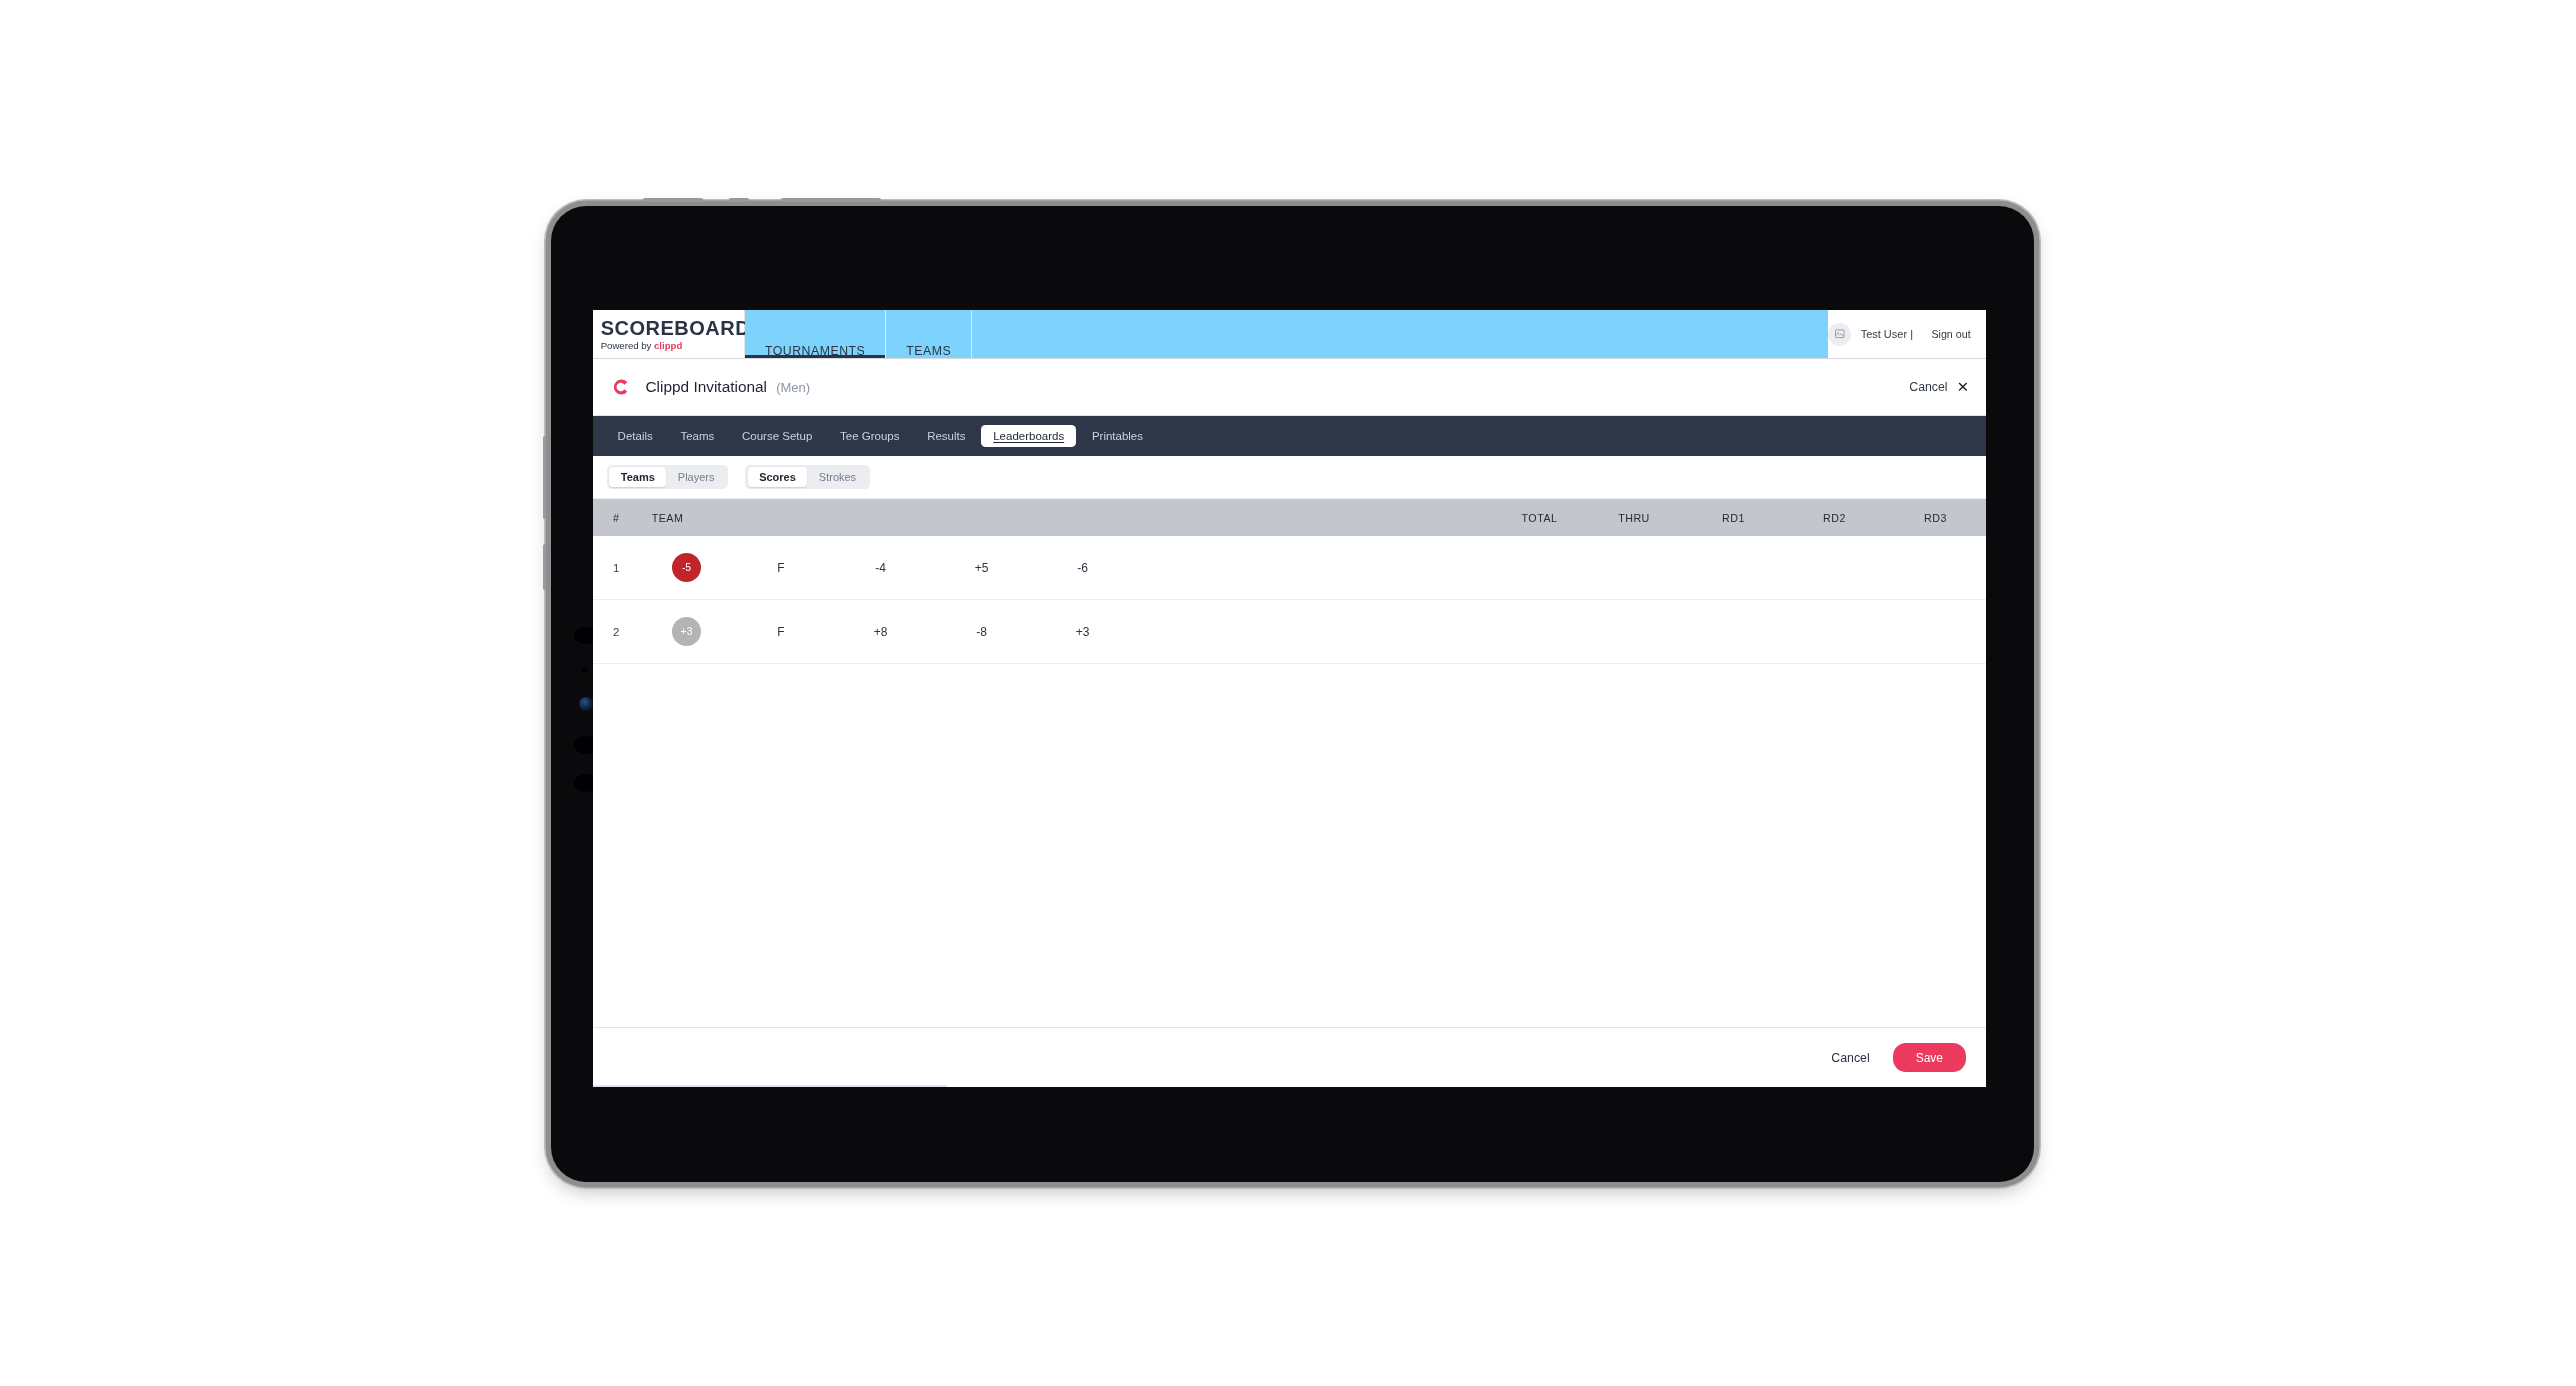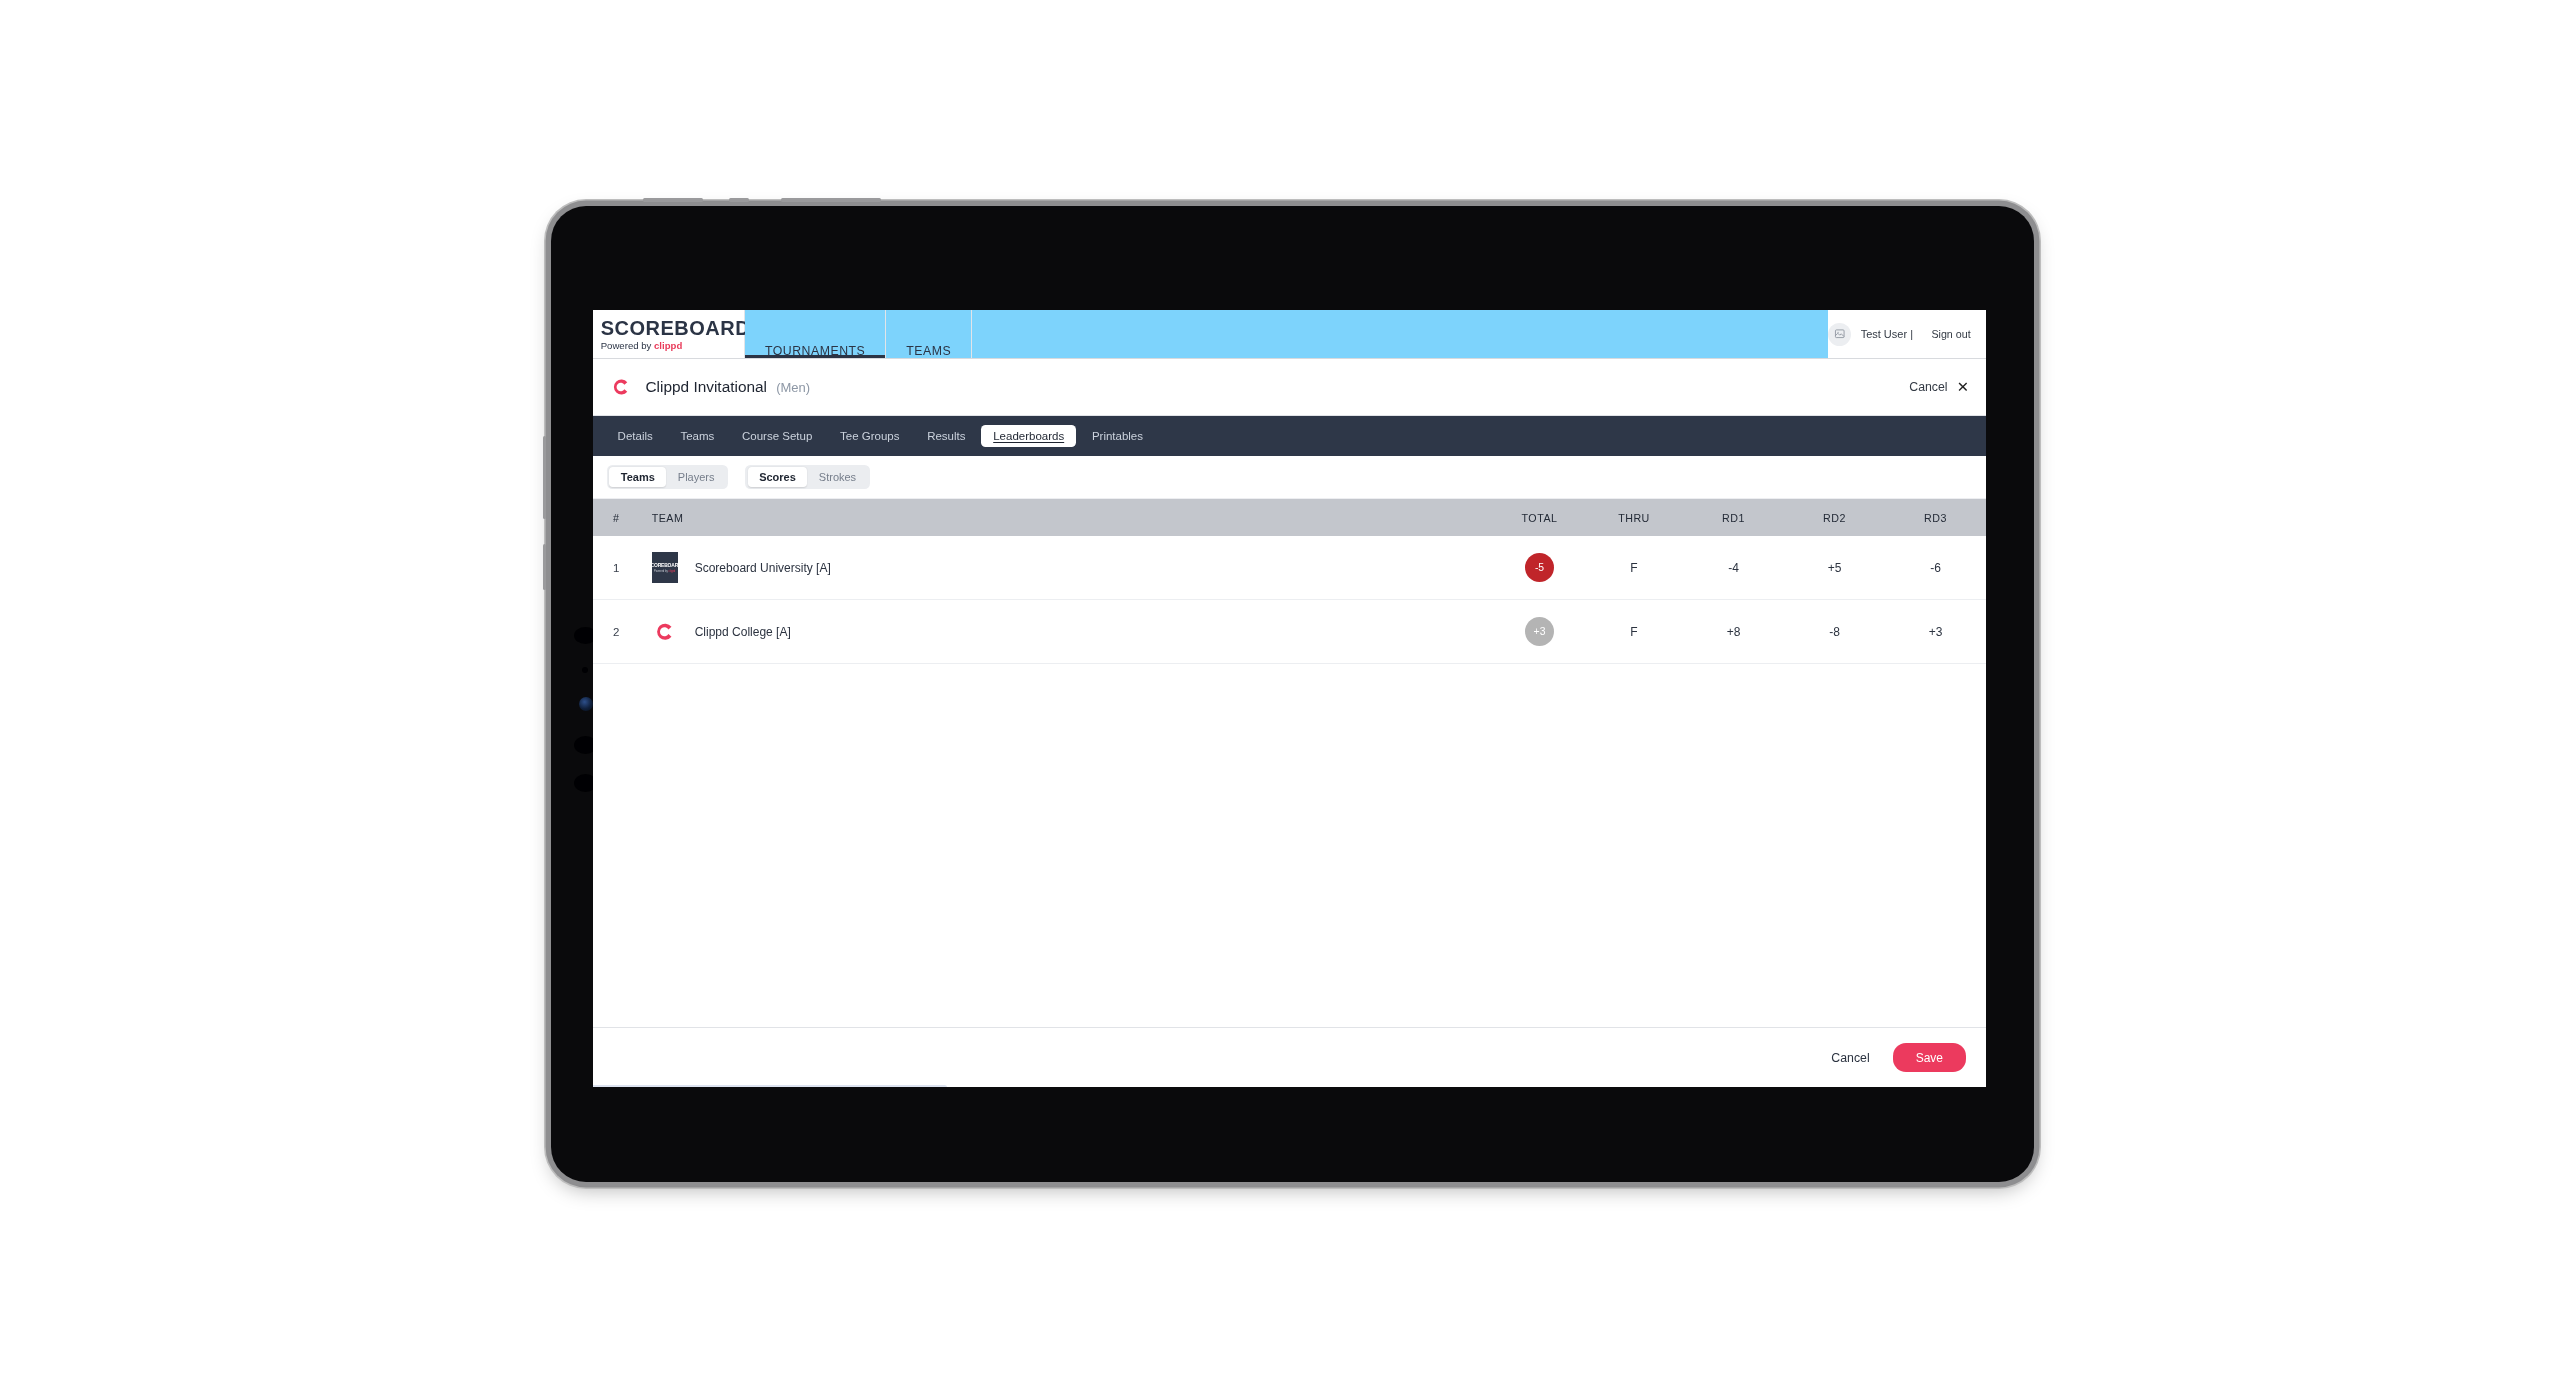--- a/index.html
+++ b/index.html
@@ -459,48 +459,31 @@
         <div class="col-team">TEAM</div>
         <div class="col-total">TOTAL</div>
         <div class="col-thru">THRU</div>
         <div class="col-rd">RD1</div>
         <div class="col-rd">RD2</div>
         <div class="col-rd">RD3</div>
       </div>
 
       <div class="lb-row">
         <div class="col-rank">1</div>
-        <div class="team-cell">
-          <div class="team-logo-box">
-            <div class="team-logo-sq">
-              <div class="mark">SCOREBOARD</div>
-              <div class="sub"><span>Powered by </span><span class="a">clippd</span></div>
-            </div>
-          </div>
-          <span class="team-name">Scoreboard University [A]</span>
-        </div>
         <div class="badge-wrap">
           <span class="score-badge" style="background:#c0252a">-5</span>
         </div>
         <div class="col-thru">F</div>
         <div class="col-rd">-4</div>
         <div class="col-rd">+5</div>
         <div class="col-rd">-6</div>
       </div>
 
       <div class="lb-row">
         <div class="col-rank">2</div>
-        <div class="team-cell">
-          <div class="team-logo-box">
-            <svg width="21.5" height="21.5" viewBox="0 0 32 32">
-              <path d="M26 8.5 A12 12 0 1 0 26 23.5 L21.5 19.5 A6.8 6.8 0 1 1 21.5 12.5 Z" fill="#ec3a5e"></path>
-            </svg>
-          </div>
-          <span class="team-name">Clippd College [A]</span>
-        </div>
         <div class="badge-wrap">
           <span class="score-badge" style="background:#b4b4b4">+3</span>
         </div>
         <div class="col-thru">F</div>
         <div class="col-rd">+8</div>
         <div class="col-rd">-8</div>
         <div class="col-rd">+3</div>
       </div>
 
       <div id="table-body-fill"></div>

